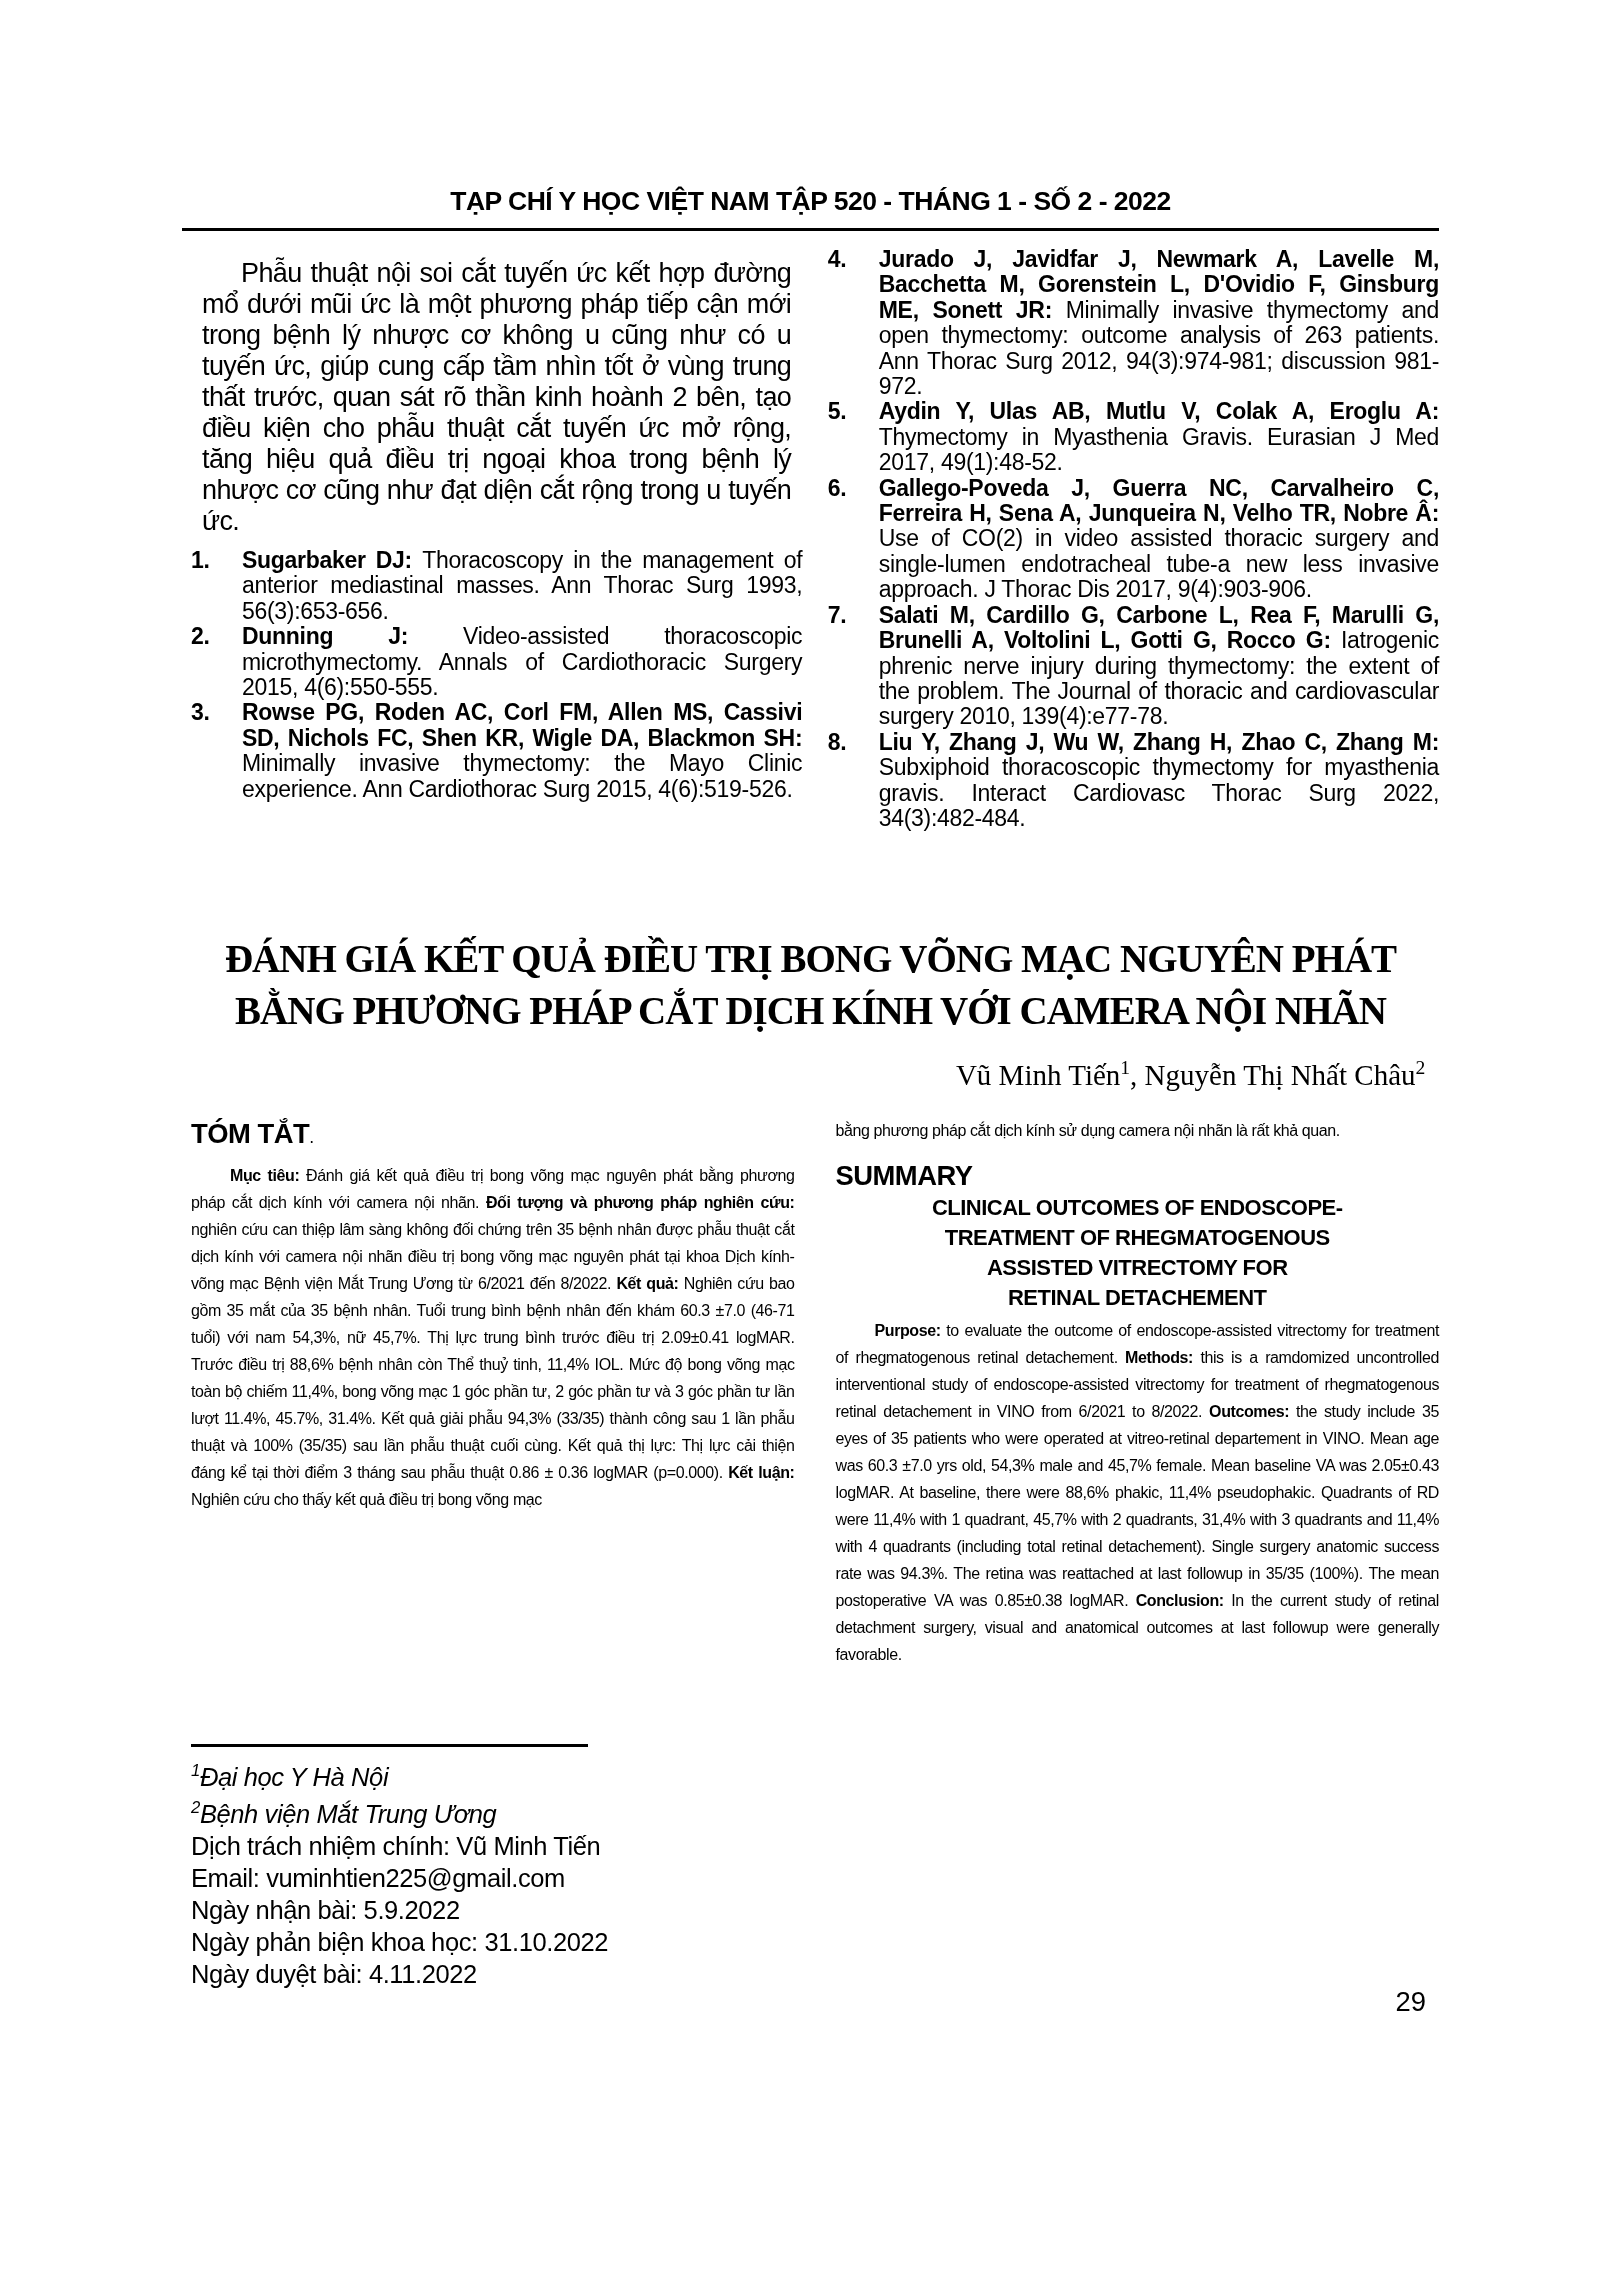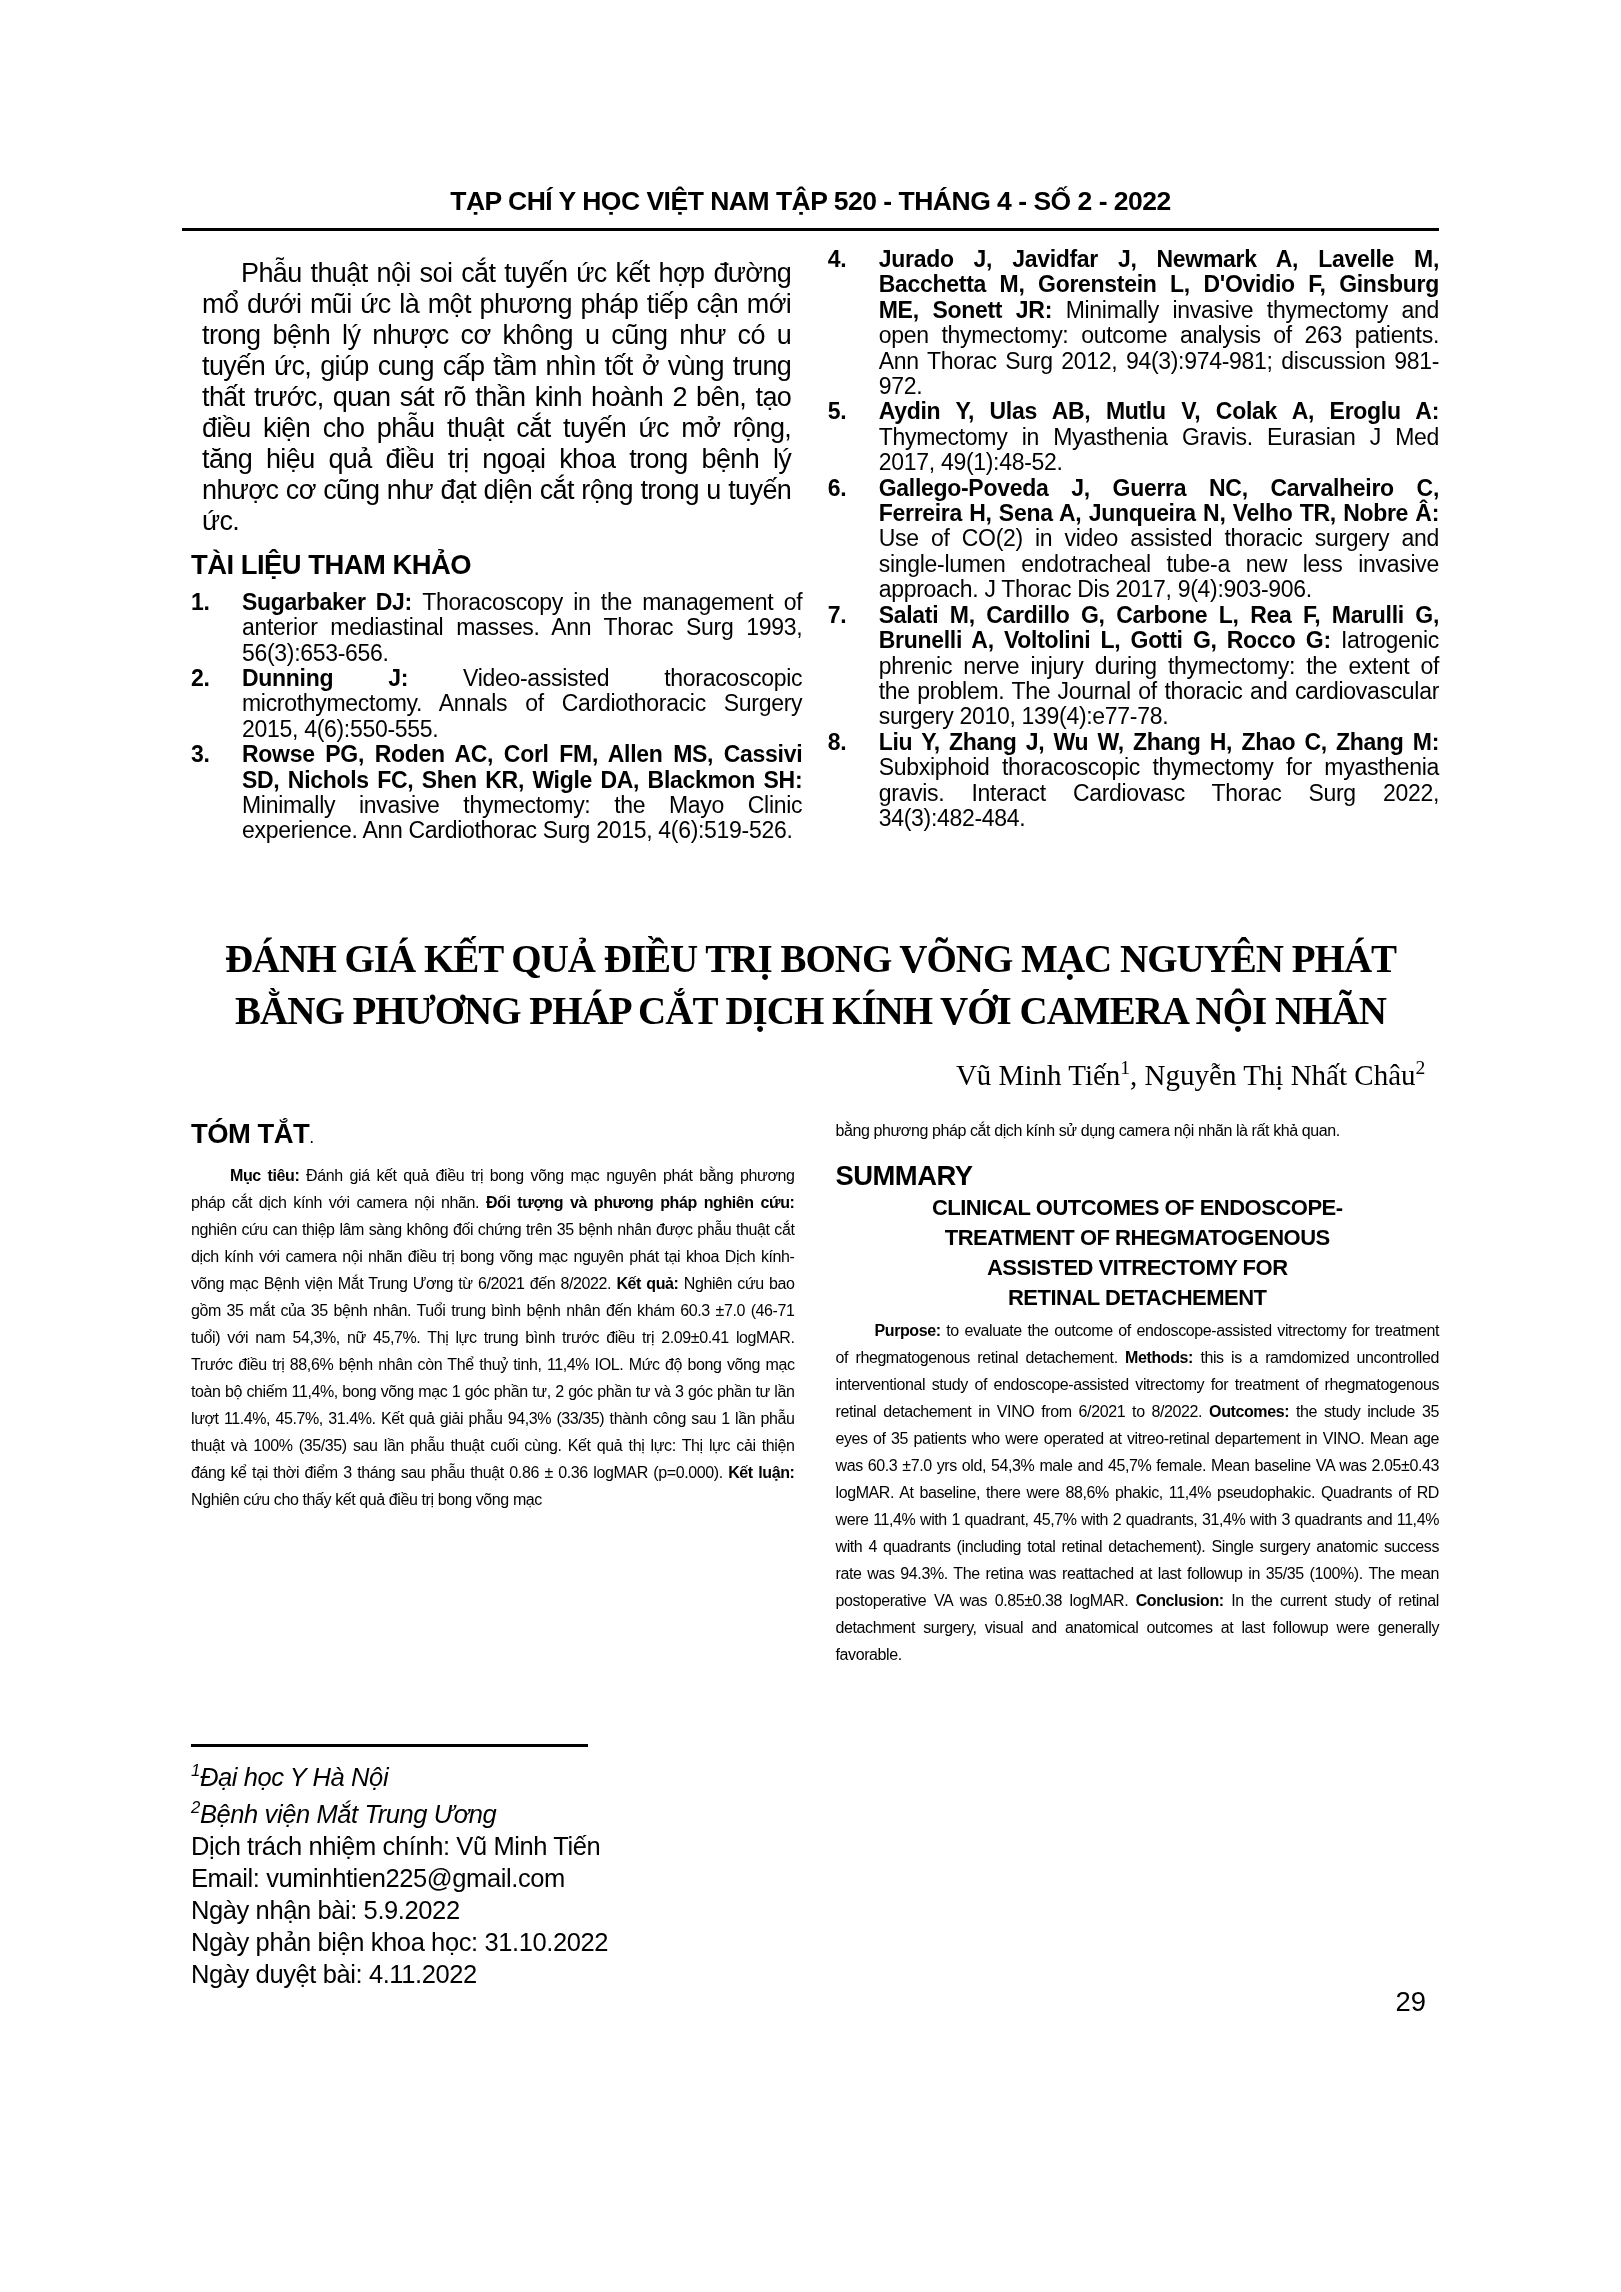--- a/index.html
+++ b/index.html
@@ -56,27 +56,26 @@
   .fn-affil{font-style:italic;}
   .footnote sup{font-size:16.7px;}
 
   .page-num{position:absolute;top:1986px;right:195px;font-size:27.4px;}
 </style>
 </head>
 <body>
 
 <div class="page">
 
-  <div class="running-head">TẠP CHÍ Y HỌC VIỆT NAM TẬP 520 - THÁNG 4 - SỐ 2 - 2022</div>
+  <div class="running-head">TẠP CHÍ Y HỌC VIỆT NAM TẬP 520 - THÁNG 1 - SỐ 2 - 2022</div>
   <div class="head-rule"></div>
 
   <div class="sec1">
     <div class="col">
       <p class="body1 indent">Phẫu thuật nội soi cắt tuyến ức kết hợp đường mổ dưới mũi ức là một phương pháp tiếp cận mới trong bệnh lý nhược cơ không u cũng như có u tuyến ức, giúp cung cấp tầm nhìn tốt ở vùng trung thất trước, quan sát rõ thần kinh hoành 2 bên, tạo điều kiện cho phẫu thuật cắt tuyến ức mở rộng, tăng hiệu quả điều trị ngoại khoa trong bệnh lý nhược cơ cũng như đạt diện cắt rộng trong u tuyến ức.</p>
-      <h3 class="sechead">TÀI LIỆU THAM KHẢO</h3>
       <ol class="refs">
           <li class="ref"><span class="rnum">1.</span><b>Sugarbaker DJ: </b><span>Thoracoscopy in the management of anterior mediastinal masses. Ann Thorac Surg 1993, 56(3):653-656.</span></li>
           <li class="ref"><span class="rnum">2.</span><b>Dunning J: </b><span>Video-assisted thoracoscopic microthymectomy. Annals of Cardiothoracic Surgery 2015, 4(6):550-555.</span></li>
           <li class="ref"><span class="rnum">3.</span><b>Rowse PG, Roden AC, Corl FM, Allen MS, Cassivi SD, Nichols FC, Shen KR, Wigle DA, Blackmon SH: </b><span>Minimally invasive thymectomy: the Mayo Clinic experience. Ann Cardiothorac Surg 2015, 4(6):519-526.</span></li>
         </ol>
     </div>
     <div class="col">
       <ol class="refs flush">
           <li class="ref"><span class="rnum">4.</span><b>Jurado J, Javidfar J, Newmark A, Lavelle M, Bacchetta M, Gorenstein L, D'Ovidio F, Ginsburg ME, Sonett JR: </b><span>Minimally invasive thymectomy and open thymectomy: outcome analysis of 263 patients. Ann Thorac Surg 2012, 94(3):974-981; discussion 981-972.</span></li>
           <li class="ref"><span class="rnum">5.</span><b>Aydin Y, Ulas AB, Mutlu V, Colak A, Eroglu A: </b><span>Thymectomy in Myasthenia Gravis. Eurasian J Med 2017, 49(1):48-52.</span></li>

